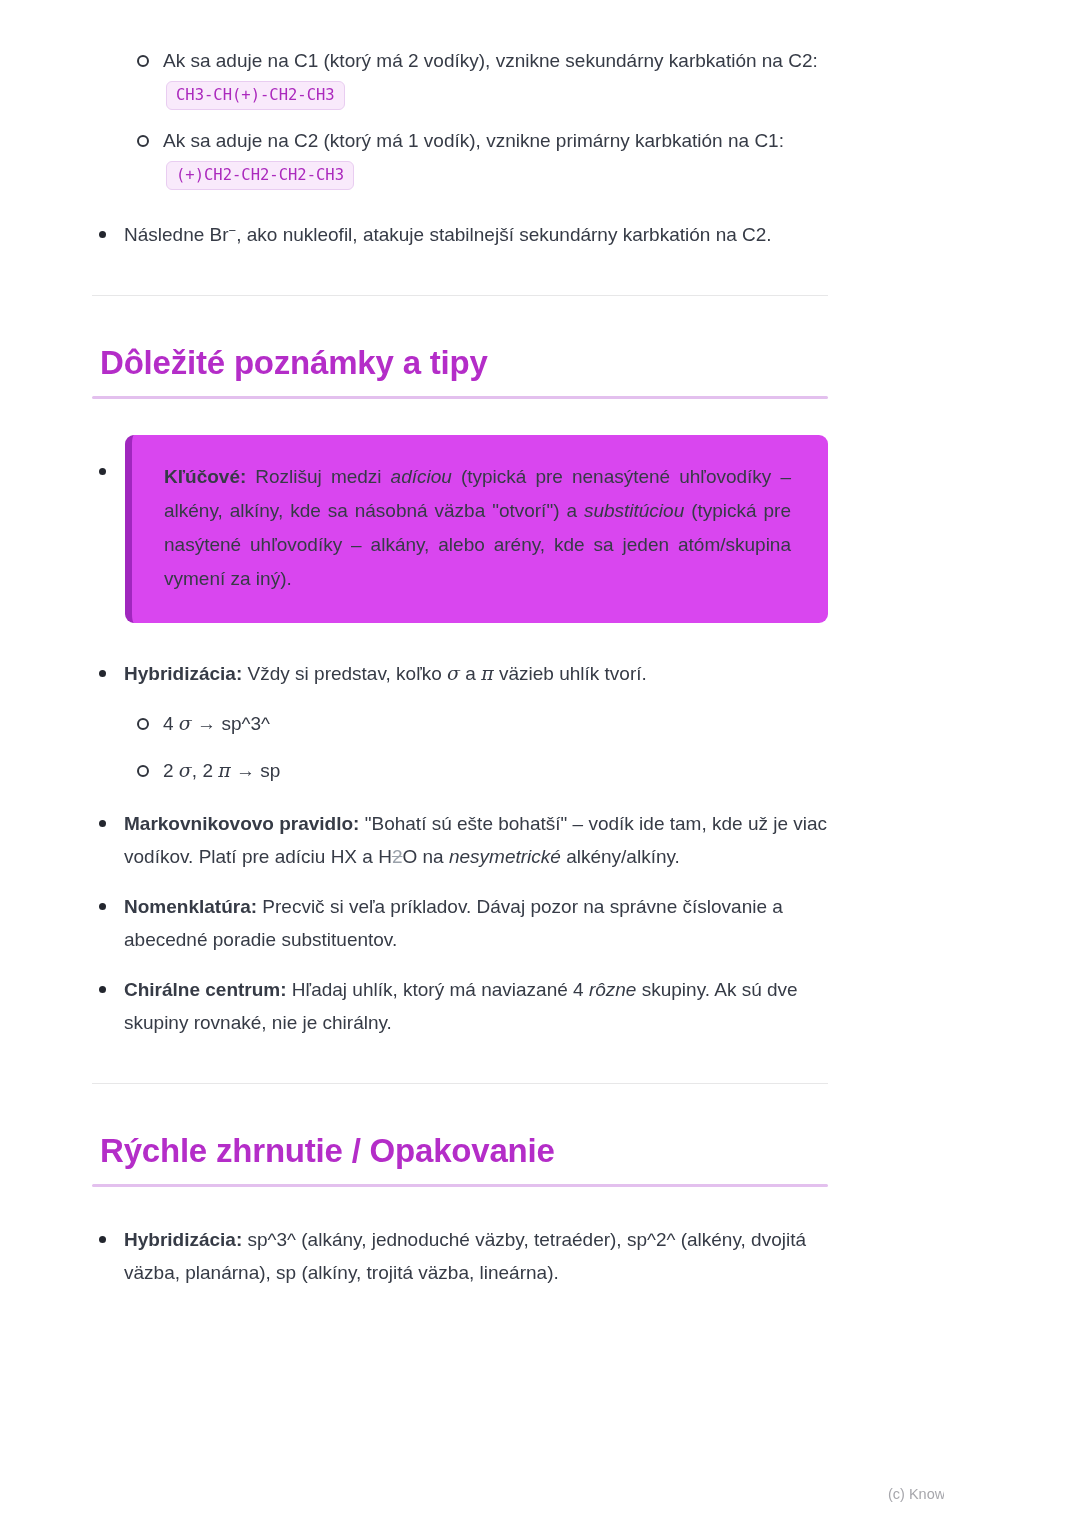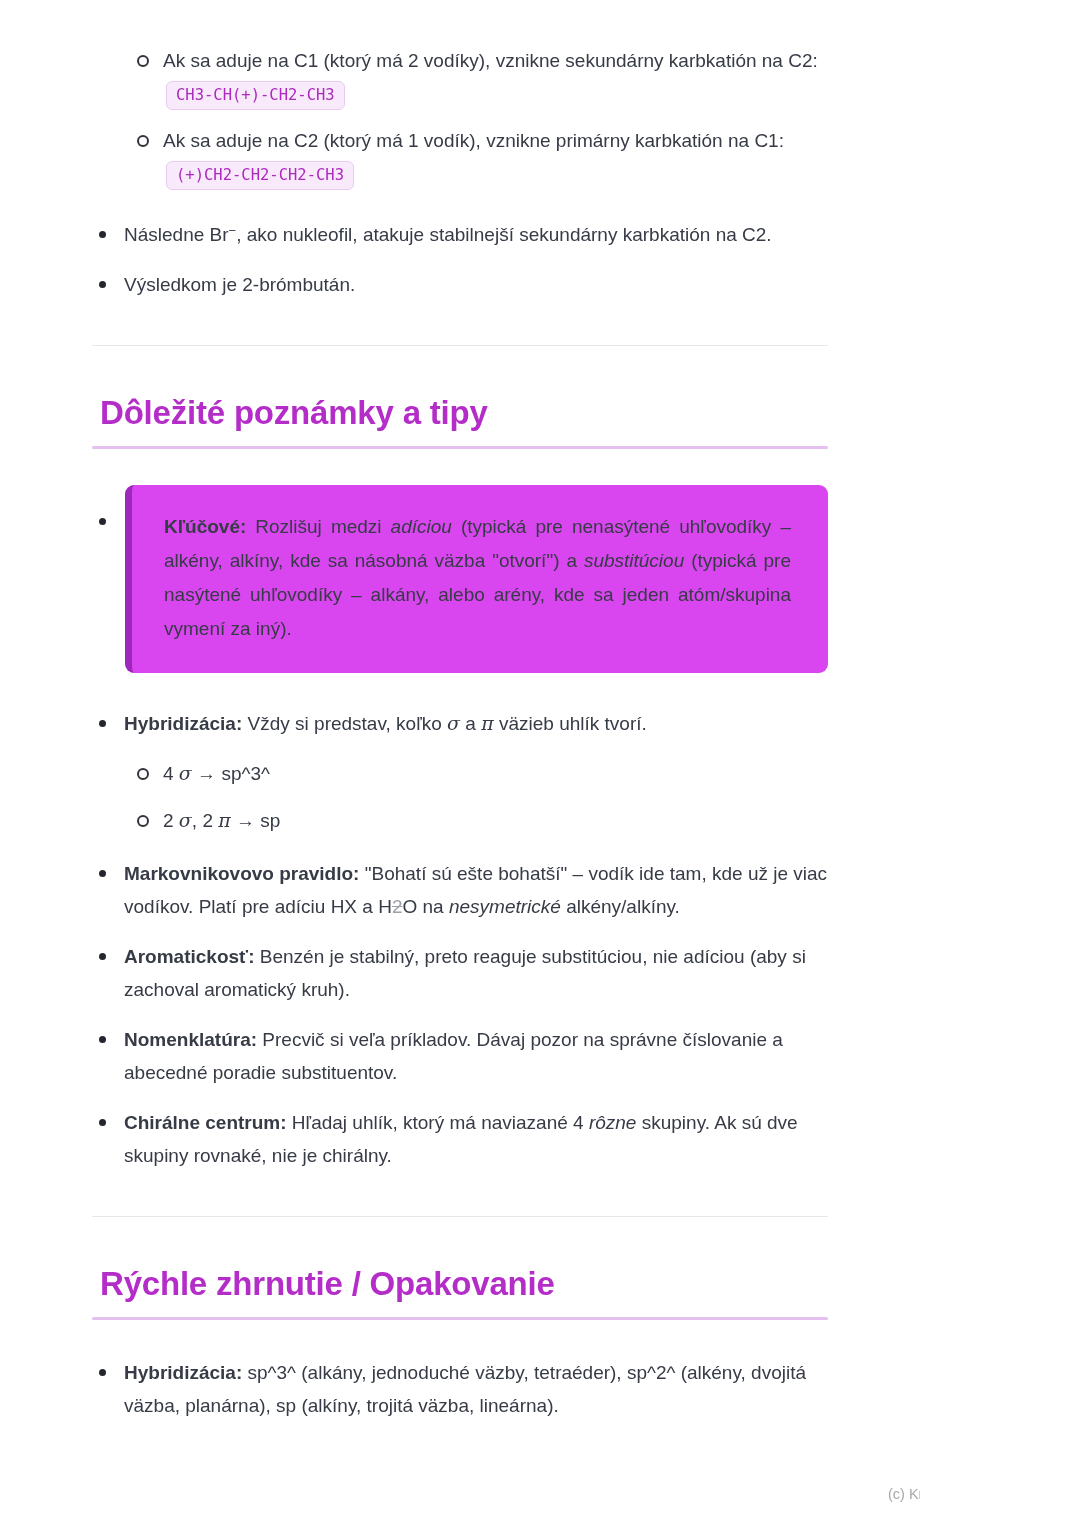--- a/index.html
+++ b/index.html
@@ -4,20 +4,21 @@
 <style>
   html, body { margin: 0; padding: 0; background: #ffffff; }
   .page {
     position: relative;
     width: 920px;
     height: 1528px;
     background: #ffffff;
     overflow: hidden;
     font-family: "Liberation Sans", sans-serif;
     color: #363b46;
+    padding-left: 24px;
   }
   .content {
     position: absolute;
     left: 92px;
     top: 44px;
     width: 736px;
     font-size: 19px;
     line-height: 33px;
   }
   
@@ -106,24 +107,20 @@
         <span class="marker"></span>
         <span>Ak sa aduje na C2 (ktorý má 1 vodík), vznikne primárny karbkatión na C1: </span><code class="chip">(+)CH2-CH2-CH2-CH3</code>
       </div>
     </div>
 
     <div>
       <div class="li main-li">
         <span class="marker"></span>
         <span>Následne Br</span><sup class="minus">−</sup><span>, ako nukleofil, atakuje stabilnejší sekundárny karbkatión na C2.</span>
       </div>
-      <div class="li main-li">
-        <span class="marker"></span>
-        <span>Výsledkom je 2-brómbután.</span>
-      </div>
     </div>
 
     <hr class="hr">
 
     <h2 class="section-title">Dôležité poznámky a tipy</h2>
     <div class="h2-underline"></div>
 
     <div class="callout-row">
       <span class="marker"></span>
       <div class="callout">
@@ -147,24 +144,20 @@
     </div>
 
     <div class="group-gap"></div>
 
     <div class="li main-li">
       <span class="marker"></span>
       <span class="b">Markovnikovovo pravidlo:</span><span> "Bohatí sú ešte bohatší" – vodík ide tam, kde už je viac vodíkov. Platí pre adíciu HX a H</span><span class="strike2">2</span><span>O na </span><span class="i">nesymetrické</span><span> alkény/alkíny.</span>
     </div>
     <div class="li main-li">
       <span class="marker"></span>
-      <span class="b">Aromatickosť:</span><span> Benzén je stabilný, preto reaguje substitúciou, nie adíciou (aby si zachoval aromatický kruh).</span>
-    </div>
-    <div class="li main-li">
-      <span class="marker"></span>
       <span class="b">Nomenklatúra:</span><span> Precvič si veľa príkladov. Dávaj pozor na správne číslovanie a abecedné poradie substituentov.</span>
     </div>
     <div class="li main-li">
       <span class="marker"></span>
       <span class="b">Chirálne centrum:</span><span> Hľadaj uhlík, ktorý má naviazané 4 </span><span class="i">rôzne</span><span> skupiny. Ak sú dve skupiny rovnaké, nie je chirálny.</span>
     </div>
 
     <hr class="hr">
 
     <h2 class="section-title">Rýchle zhrnutie / Opakovanie</h2>

